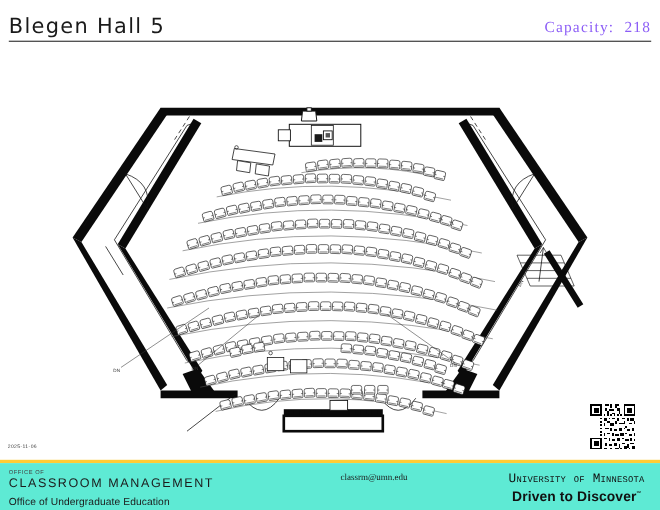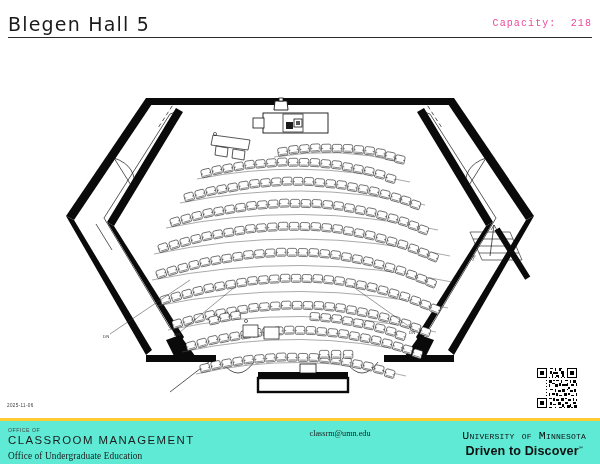--- a/index.html
+++ b/index.html
@@ -20,23 +20,23 @@
   }
   .room-title{
     position:absolute;left:8px;top:13px;
     font-size:19px;letter-spacing:1.2px;
     font-family:"DejaVu Sans", sans-serif;
     font-weight:400;color:#1a1a1a;
     white-space:nowrap;
   }
   .capacity{
     position:absolute;right:8px;top:18px;
-    font-size:10px;letter-spacing:1.1px;
-    font-family:Liberation Mono, monospace;
-    color:#ec4899;white-space:nowrap;
+    font-size:14px;letter-spacing:1.1px;
+    font-family:Liberation Serif, serif;
+    color:#8b5cf6;white-space:nowrap;
   }
   .header-rule{
     position:absolute;left:8px;right:8px;top:37px;height:1px;
     background:#2b2b2b;
   }
 
   
   .datestamp{
     position:absolute;left:7px;top:403px;
     font-size:4.6px;letter-spacing:.35px;
@@ -64,21 +64,21 @@
     font-size:5.2px;letter-spacing:.5px;color:#444;
     font-family:"Liberation Sans", sans-serif;
   }
   .ocm .line2{
     font-size:11.4px;letter-spacing:1.45px;color:#1c1c1c;
     font-family:"Liberation Sans", sans-serif;
     margin-top:.5px;
   }
   .ocm .line3{
     font-size:9.3px;letter-spacing:.1px;color:#1c1c1c;
-    font-family:Liberation Serif, serif;
+    font-family:Liberation Sans, sans-serif;
     margin-top:5px;
   }
   .contact{
     position:absolute;left:0;top:7px;width:600px;
     text-align:center;line-height:1.38;
     font-size:8.2px;color:#1c1c1c;
     font-family:"Liberation Serif", serif;
     margin-left:40px;
   }
   .umn{

